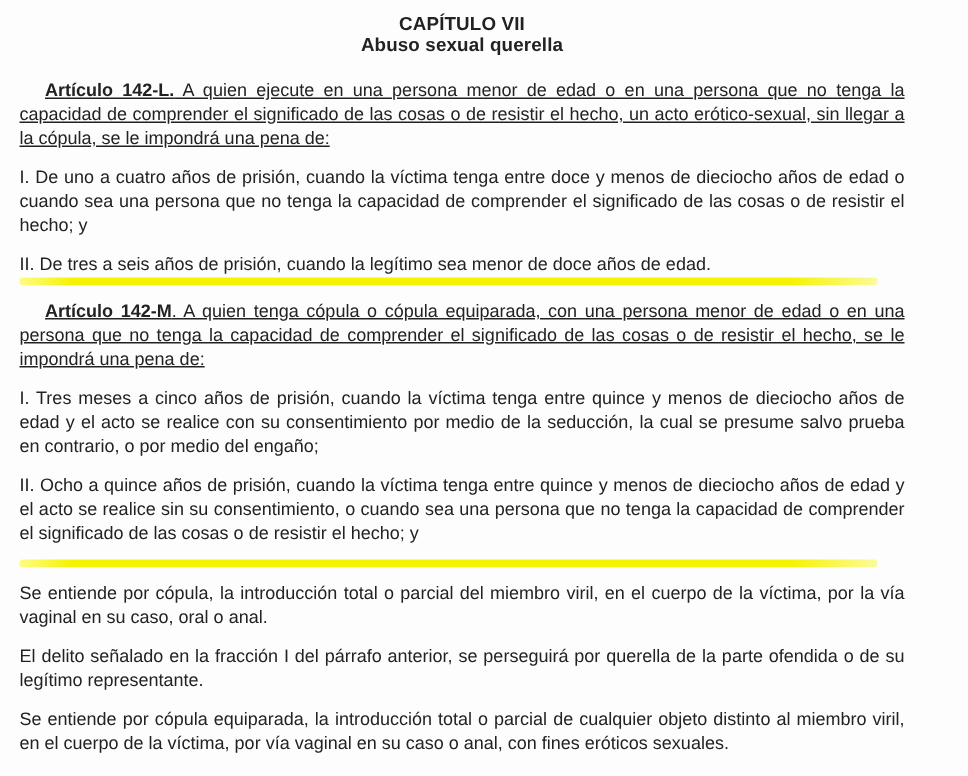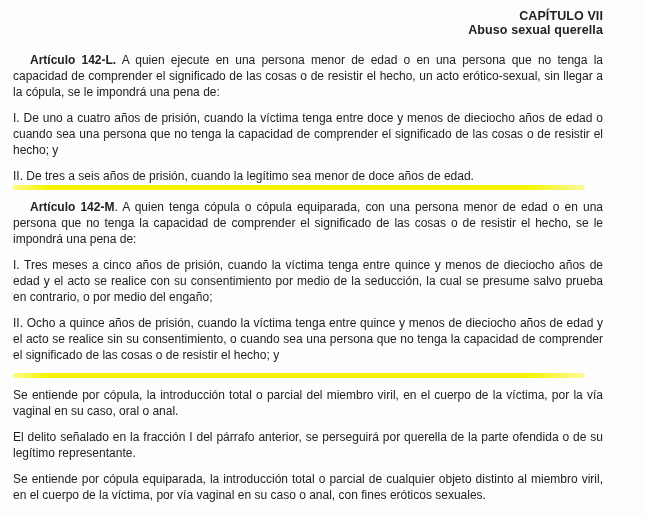--- a/index.html
+++ b/index.html
@@ -17,39 +17,40 @@
   .doc {
     width: 645px;
     height: 517px;
     padding: 9px 42px 0 13px;
     font-family: "Liberation Sans", "DejaVu Sans", sans-serif;
     font-size: 12px;
     line-height: 16px;
     color: var(--text);
   }
   .heading {
-    text-align: right;
+    text-align: center;
     margin-bottom: 15px;
     
     width: 590px;
   }
   .heading .chapter,
   .heading .subtitle {
     font-weight: bold;
     font-size: 12.5px;
     line-height: 14px;
     letter-spacing: 0.1px;
   }
   p.para {
     width: 590px;
     text-align: justify;
     margin-bottom: 10px;
   }
   p.para.indent {
     text-indent: 17px;
+    text-decoration: underline;
   }
   p.para b {
     font-weight: bold;
   }
   .hl-wrap {
     margin-bottom: 9px;
   }
   .hl-wrap p.para {
     margin-bottom: 0;
   }

